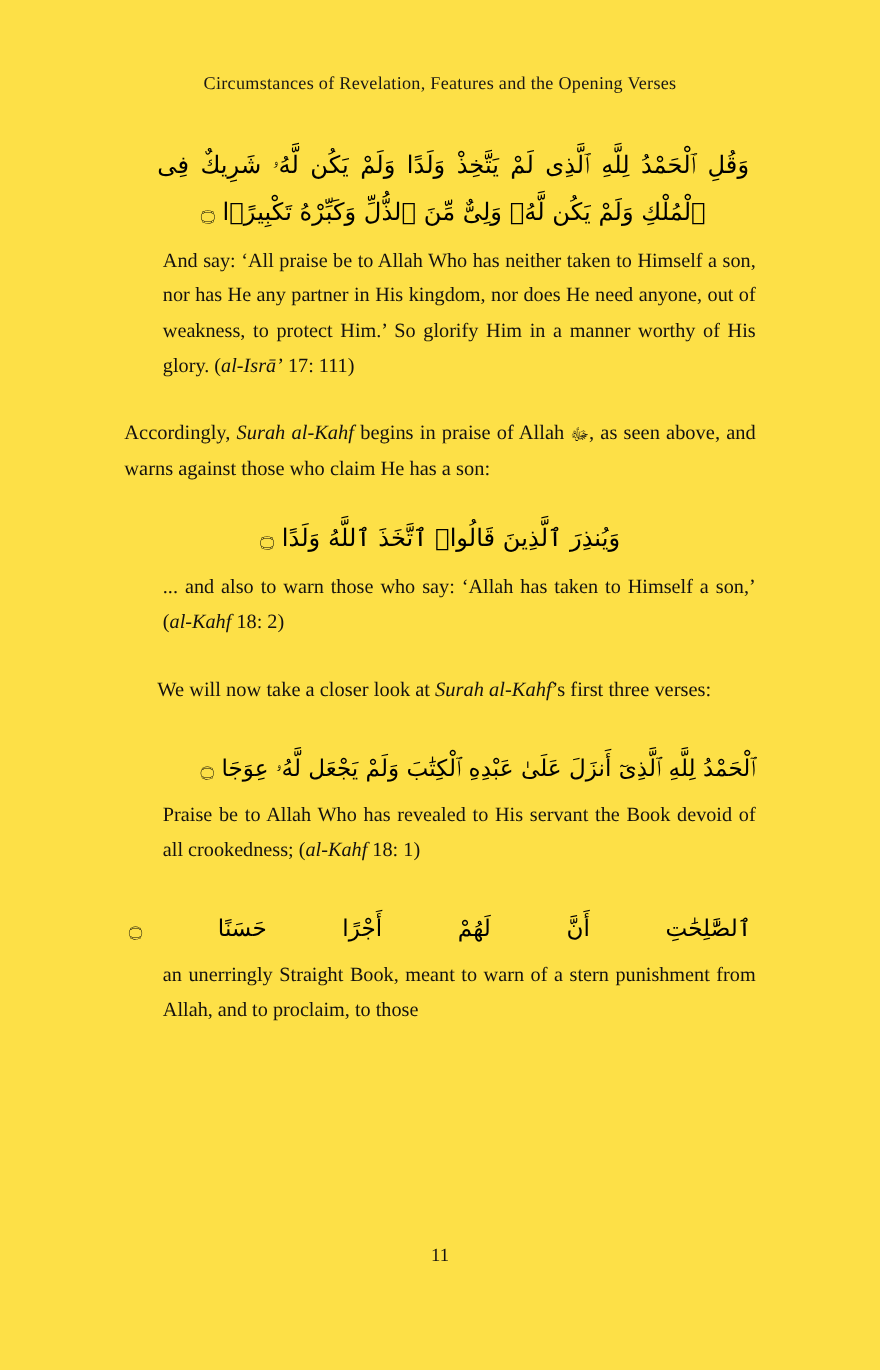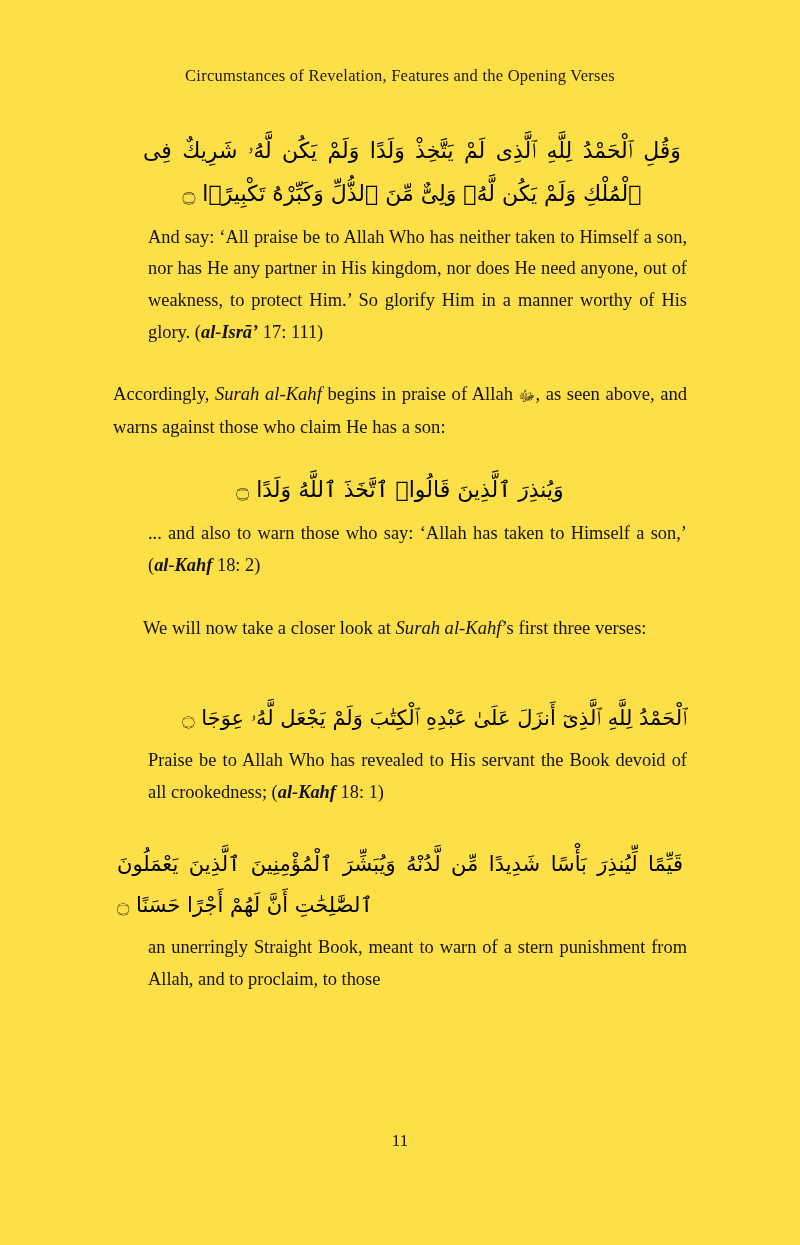--- a/index.html
+++ b/index.html
@@ -64,21 +64,21 @@
     margin-left: 24px;
   }
   .arabic-block-a .aline:first-child { text-align: justify; text-align-last: justify; }
 
   .arabic-block-b {
     margin-top: 26px;
     font-size: 22px;
   }
 
   .arabic-block-c {
-    margin-top: 54px;
+    margin-top: 34px;
     margin-left: 35px;
     font-size: 21px;
     text-align: right;
   }
 
   .arabic-block-d {
     margin-top: 36px;
     font-size: 21px;
     padding: 0 4px;
   }
@@ -102,21 +102,21 @@
     margin: 0;
     font-size: 18.6px;
     line-height: 1.75;
     text-align: justify;
     text-align-last: left;
     color: #14110f;
   }
   .para.spaced { margin-top: 30px; }
   .para.indent { text-indent: 30px; margin-top: 30px; }
 
-  .ref { font-style: italic; font-weight: bold; }
+  .ref { font-style: italic; }
   .em  { font-style: italic; }
 
   .honorific {
     font-family: "DejaVu Sans", "Liberation Sans", sans-serif;
     font-size: 15px;
     line-height: 1;
     display: inline-block;
     transform: translateY(1px);
   }
 
@@ -157,21 +157,20 @@
 
     <p class="para indent"><span>We will now take a closer look at </span><span class="em">Surah al-Kahf</span><span>’s first three verses:</span></p>
 
     <div class="arabic arabic-block-c">
       <span class="aline">ٱلْحَمْدُ لِلَّهِ ٱلَّذِىٓ أَنزَلَ عَلَىٰ عَبْدِهِ ٱلْكِتَٰبَ وَلَمْ يَجْعَل لَّهُۥ عِوَجَا ۝</span>
     </div>
 
     <p class="quote tight"><span>Praise be to Allah Who has revealed to His servant the Book devoid of all crookedness; (</span><span class="ref">al-Kahf</span><span> 18: 1)</span></p>
 
     <div class="arabic arabic-block-d">
-      <span class="aline">قَيِّمًا لِّيُنذِرَ بَأْسًا شَدِيدًا مِّن لَّدُنْهُ وَيُبَشِّرَ ٱلْمُؤْمِنِينَ ٱلَّذِينَ يَعْمَلُونَ</span>
       <span class="aline">ٱلصَّٰلِحَٰتِ أَنَّ لَهُمْ أَجْرًا حَسَنًا ۝</span>
     </div>
 
     <p class="quote">an unerringly Straight Book, meant to warn of a stern punishment from Allah, and to proclaim, to those</p>
 
   </div>
 
   <div class="folio">11</div>
 
 </div>

